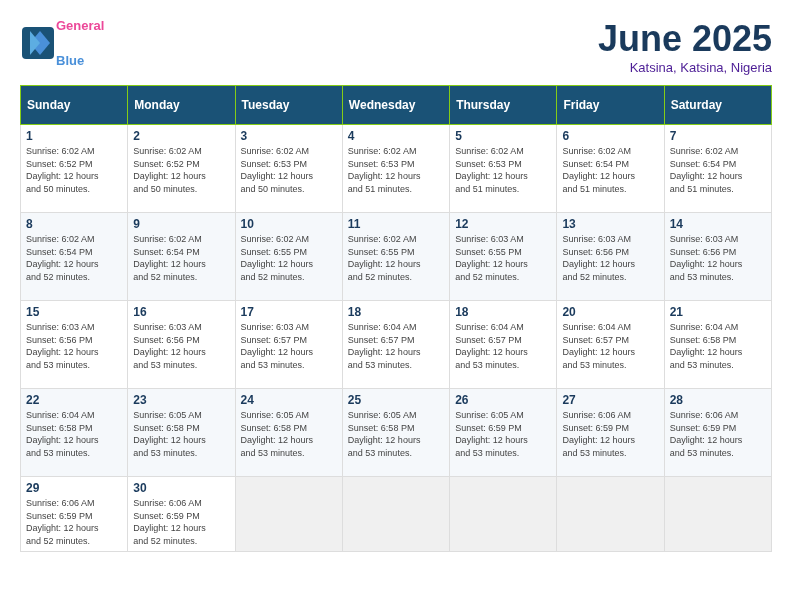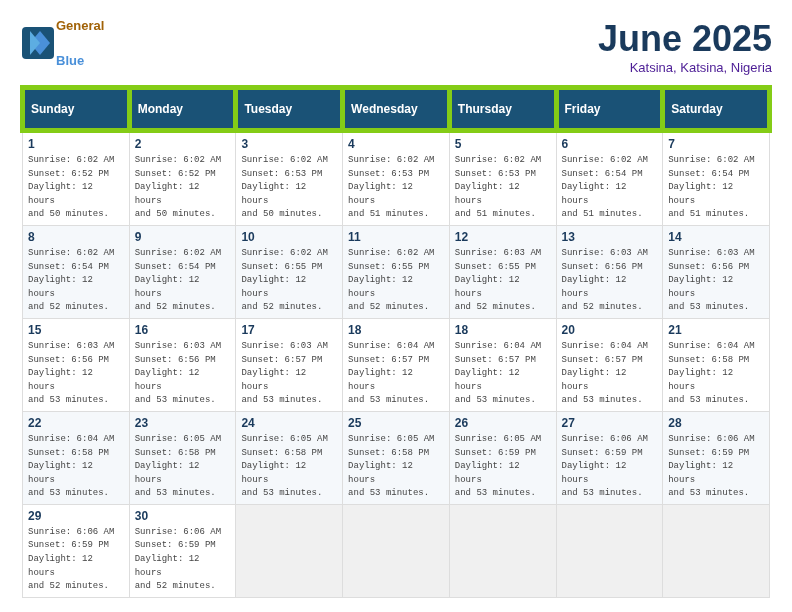--- a/index.html
+++ b/index.html
@@ -43,21 +43,21 @@
       border-collapse: collapse;
       table-layout: fixed;
     }
     .calendar th {
       background: #1a5276;
       color: #fff;
       font-size: 12px;
       font-weight: bold;
       text-align: left;
       padding: 12px 6px;
-      border: 5px solid #84cc16;
+      border: 1px solid #84cc16;
     }
     .calendar td {
       vertical-align: top;
       padding: 4px 5px;
       font-size: 9.5px;
       color: #333;
       border: 1px solid #ddd;
       height: 88px;
       background: #fff;
     }
@@ -71,40 +71,39 @@
       font-size: 12px;
       font-weight: bold;
       color: #1a3a5c;
       display: block;
       margin-bottom: 2px;
     }
     .day-detail {
       font-size: 9px;
       color: #444;
       line-height: 1.4;
-      font-family: Liberation Mono, monospace;
     }
     .last-row td {
       height: 72px;
       margin-top: 32px;
     }
   </style>
 </head>
 <body>
 
 <div class="page">
   <div class="header">
     <div class="logo">
       <svg width="36" height="36" viewBox="0 0 36 36">
         <rect x="2" y="2" width="32" height="32" rx="4" fill="#1a5276"></rect>
         <polygon points="20,6 30,18 20,30 10,18" fill="#4a90d9"></polygon>
         <polygon points="10,6 20,18 10,30" fill="#5dade2"></polygon>
       </svg>
       <div>
-        <div style="font-size:13px;font-weight:bold;color:#a16207;">General</div>
+        <div style="font-size:13px;font-weight:bold;color:#ec4899;">General</div>
         <div style="font-size:13px;font-weight:bold;color:#4a90d9;margin-top:20px;">Blue</div>
       </div>
     </div>
     <div class="title-block">
       <div class="month-title">June 2025</div>
       <div class="location">Katsina, Katsina, Nigeria</div>
     </div>
   </div>
 
   <table class="calendar">

